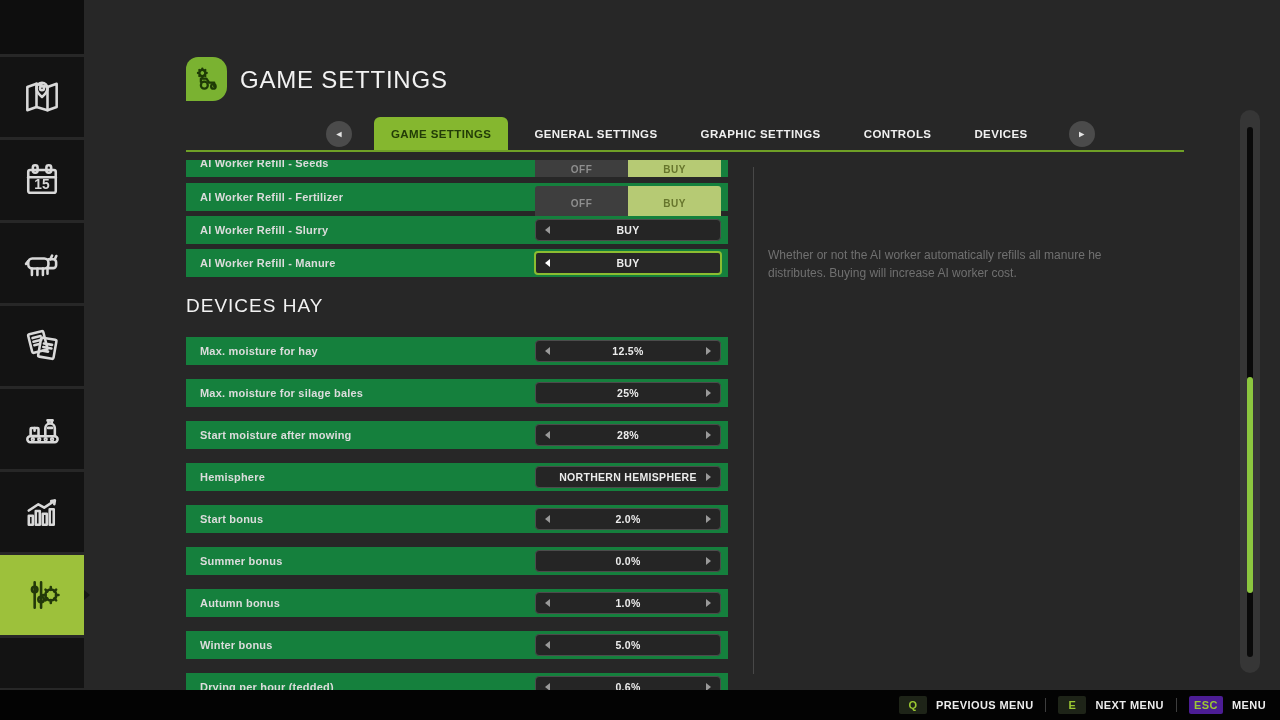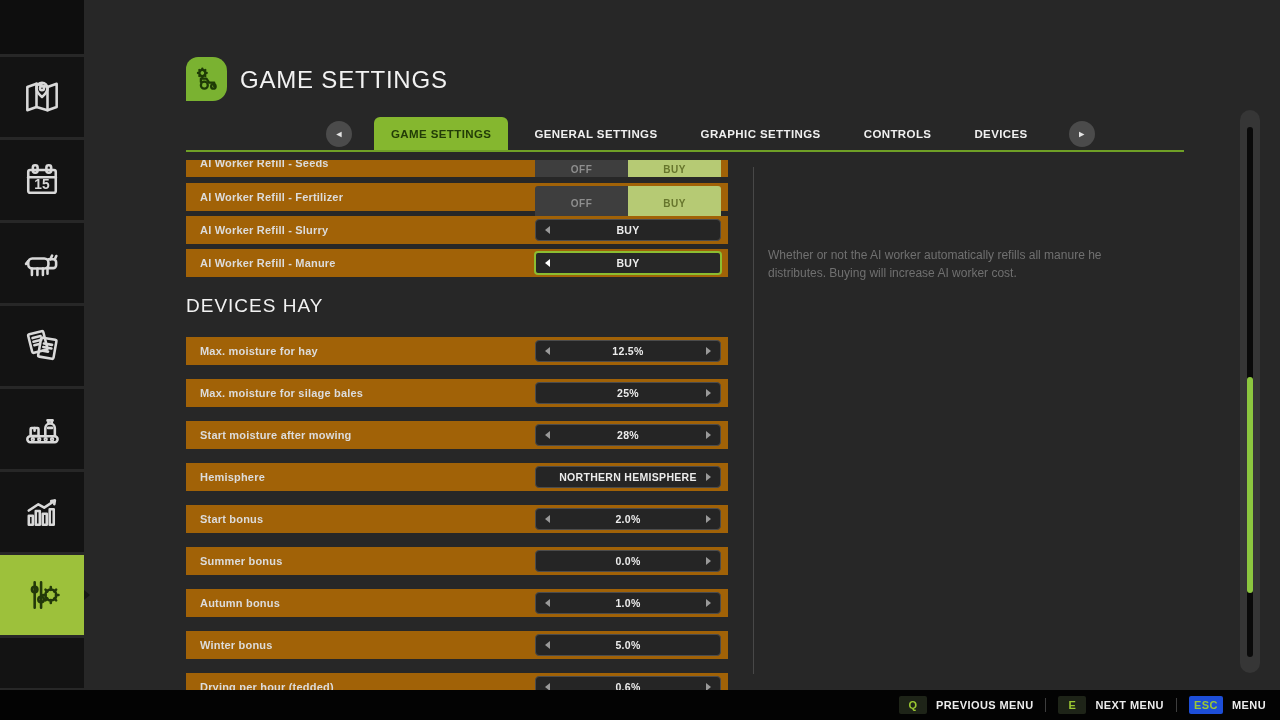--- a/index.html
+++ b/index.html
@@ -31,21 +31,21 @@
   
   .tabbar{position:absolute;left:326px;top:117px;height:34px;display:flex;align-items:center}
   .tab-arrow{width:26px;height:26px;border-radius:50%;background:#4b4b4b;color:#e4e4e4;
     display:flex;align-items:center;justify-content:center;font-size:9px;cursor:pointer;flex:0 0 auto}
   .tab{height:34px;display:flex;align-items:center;padding:0 17px;font-size:11.5px;
     font-weight:bold;color:#f0f0f0;letter-spacing:.4px;cursor:pointer;white-space:nowrap}
   .tab.active{background:#85b72f;color:#223c07;border-radius:6px 6px 0 0}
   .tab+.tab{margin-left:9px}
   .tab-underline{position:absolute;left:186px;top:150px;width:998px;height:2px;background:#6fa026}
   
-  .row{position:relative;width:542px;height:28px;background:#a16207;
+  .row{position:relative;width:542px;height:28px;background:#15803d;
     display:flex;align-items:center}
   .row-label{margin-left:14px;font-size:11px;font-weight:bold;color:#dcdcdc;letter-spacing:.2px}
   .clip-wrap{position:absolute;left:186px;top:160px;width:542px;height:17px;overflow:hidden}
   .clip-wrap .row{position:absolute;left:0;bottom:0}
   .abs{position:absolute;left:186px}
   .sel{position:absolute;right:7px;top:3px;width:184px;height:20px;background:#252525;
     border:1px solid #4c4c4c;border-radius:4px;display:flex;align-items:center;
     justify-content:center;cursor:pointer}
   .sel.focused{border:2px solid #8cbd31;top:2px;right:6px;background:#272727}
   .sel-val{font-size:10.5px;font-weight:bold;color:#ececec;letter-spacing:.3px}
@@ -74,21 +74,21 @@
     background:#0a0a0a;border-radius:3px;cursor:pointer}
   .scroll-thumb{position:absolute;left:1247px;top:377px;width:6px;height:216px;
     background:#8cc63f;border-radius:3px;cursor:pointer}
   
   .footer{position:absolute;left:0;top:690px;width:1280px;height:30px;background:#030303;
     display:flex;align-items:center;justify-content:flex-end;padding-right:14px;box-sizing:border-box}
   .hint{display:flex;align-items:center;gap:9px}
   .key{height:18px;min-width:18px;padding:0 5px;border-radius:2px;background:#1e2418;
     color:#9bc832;font-size:11px;font-weight:bold;display:flex;align-items:center;
     justify-content:center;letter-spacing:.5px}
-  .key.esc{background:#1d4ed8}
+  .key.esc{background:#4c1d95}
   .hint-label{font-size:11px;font-weight:bold;color:#ececec;letter-spacing:.4px}
   .hint-div{width:1px;height:14px;background:#3d3d3d;margin:0 12px}
 </style>
 </head>
 <body>
 
 <div class="side-top"></div>
 
 <div class="side-box" style="top:57px">
   <svg viewBox="0 0 24 24">

